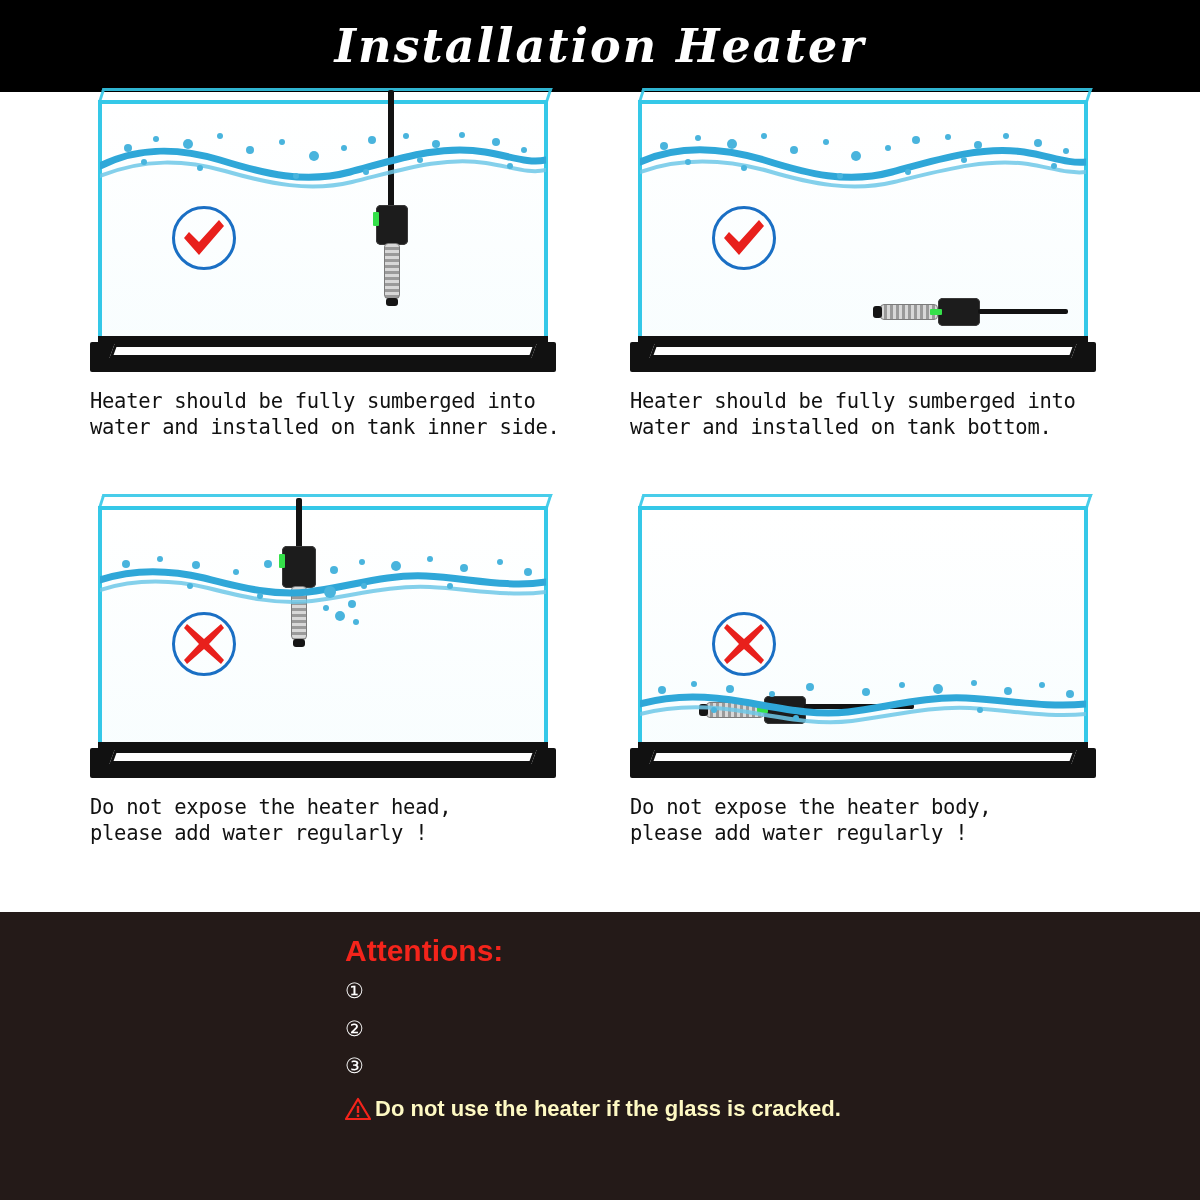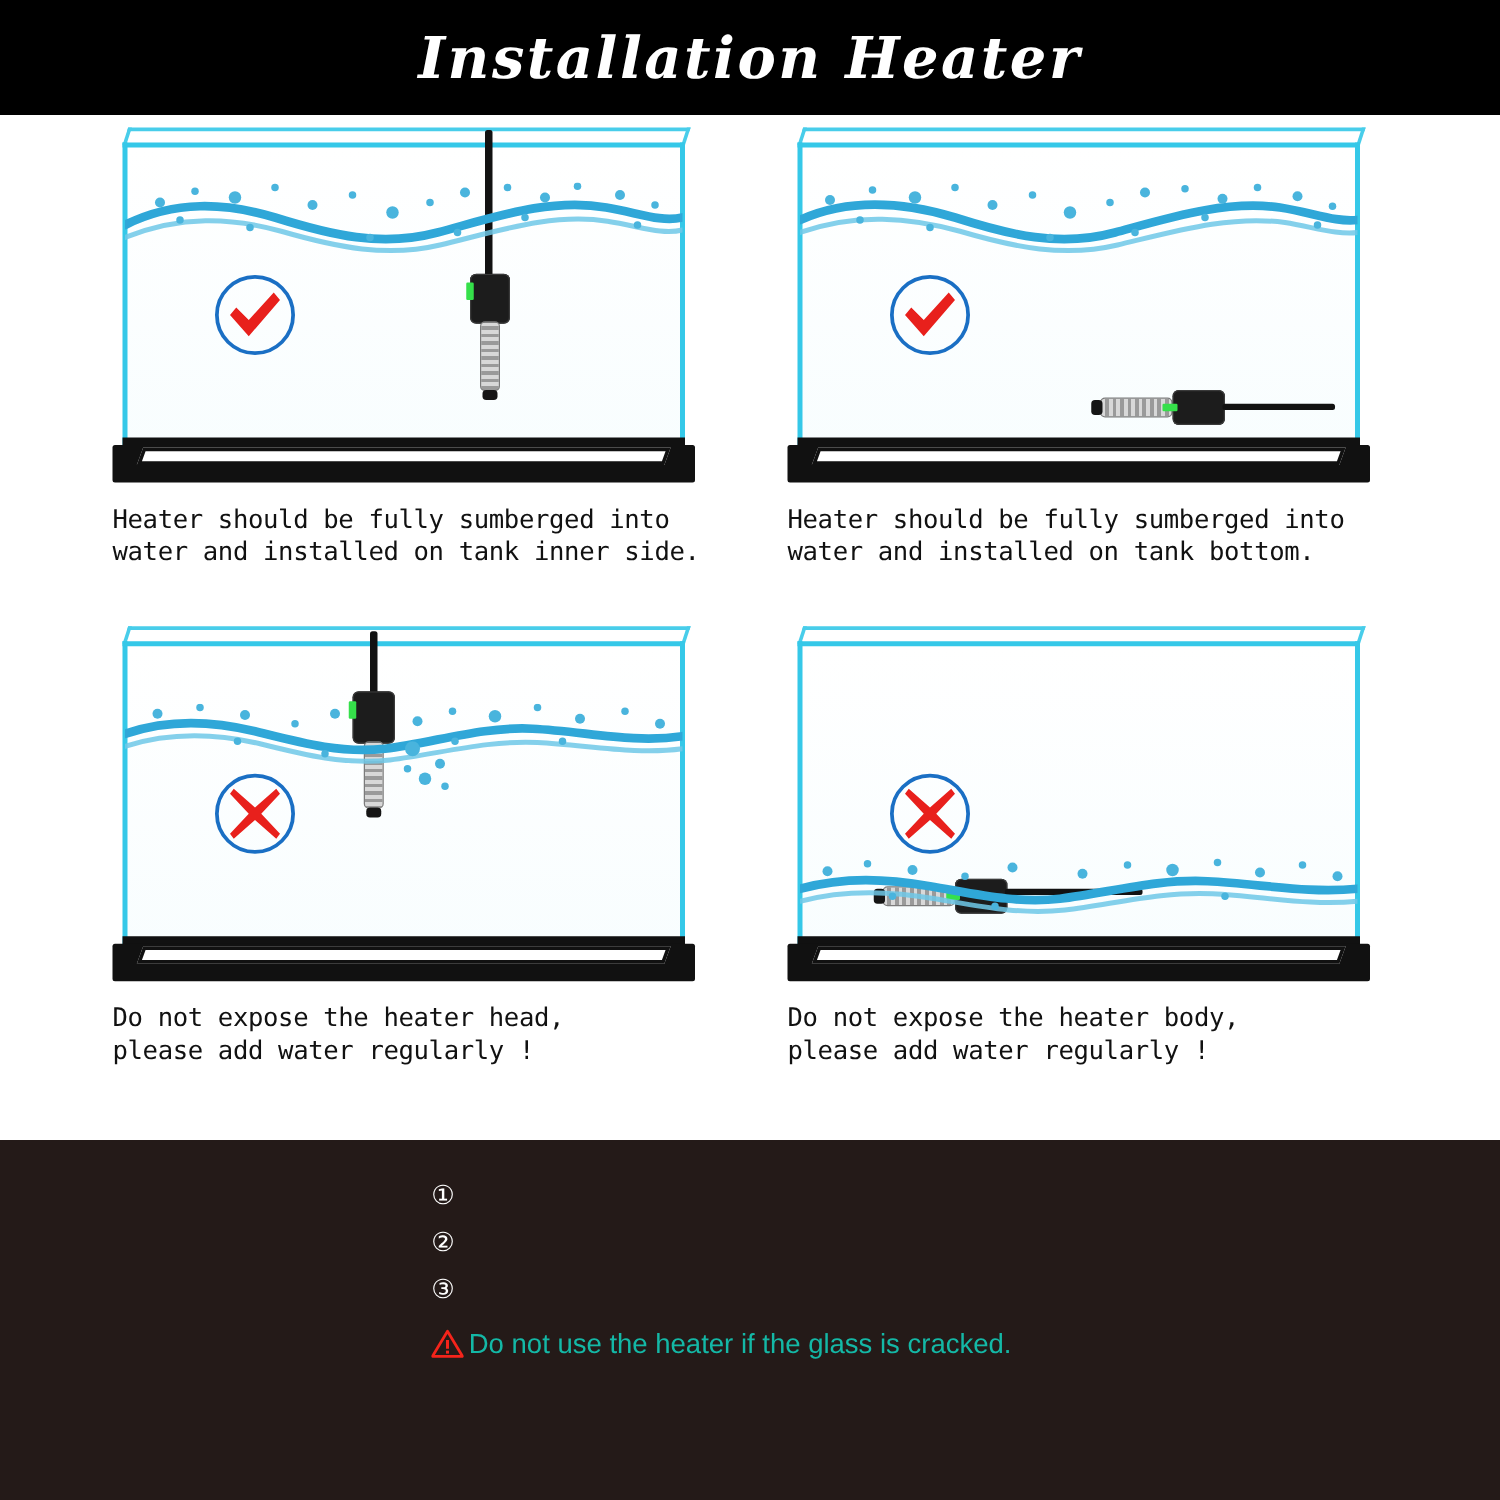--- a/index.html
+++ b/index.html
@@ -37,21 +37,21 @@
   }
 
   
   .panels {
     width: 1200px;
     height: 820px;
     display: grid;
     grid-template-columns: 1fr 1fr;
     grid-template-rows: 1fr 1fr;
     box-sizing: border-box;
-    padding: 22px 90px 0 90px;
+    padding: 8px 90px 0 90px;
   }
   .panel {
     position: relative;
     box-sizing: border-box;
   }
   .panel-left  { padding-right: 30px; }
   .panel-right { padding-left: 30px; }
 
   
   .tank {
@@ -227,23 +227,24 @@
     margin-right: 8px;
     font-size: 21px;
     line-height: 1.22;
   }
   .att-text { white-space: pre-line; }
   .att-warning {
     display: flex;
     align-items: center;
     margin-left: 345px;
     margin-top: 17px;
-    color: #14b8a6;
+    color: #fef9c3;
     font-family: "Liberation Sans", sans-serif;
     font-size: 22px;
+    font-weight: bold;
   }
   .warn-icon {
     margin-right: 4px;
     display: inline-flex;
   }
 </style>
 </head>
 <body>
 
 <div class="header-bar">
@@ -461,20 +462,21 @@
       <div class="tank-base"></div>
       <div class="tank-base-inner"></div>
     </div>
     <div class="caption">Do not expose the heater body,
 please add water regularly !</div>
   </div>
 
 </div>
 
 <div class="attentions">
+  <div class="att-title">Attentions:</div>
   <ul class="att-list">
     <li class="att-item">
       <span class="att-num">①</span>
     </li>
     <li class="att-item">
       <span class="att-num">②</span>
     </li>
     <li class="att-item">
       <span class="att-num">③</span>
     </li>

